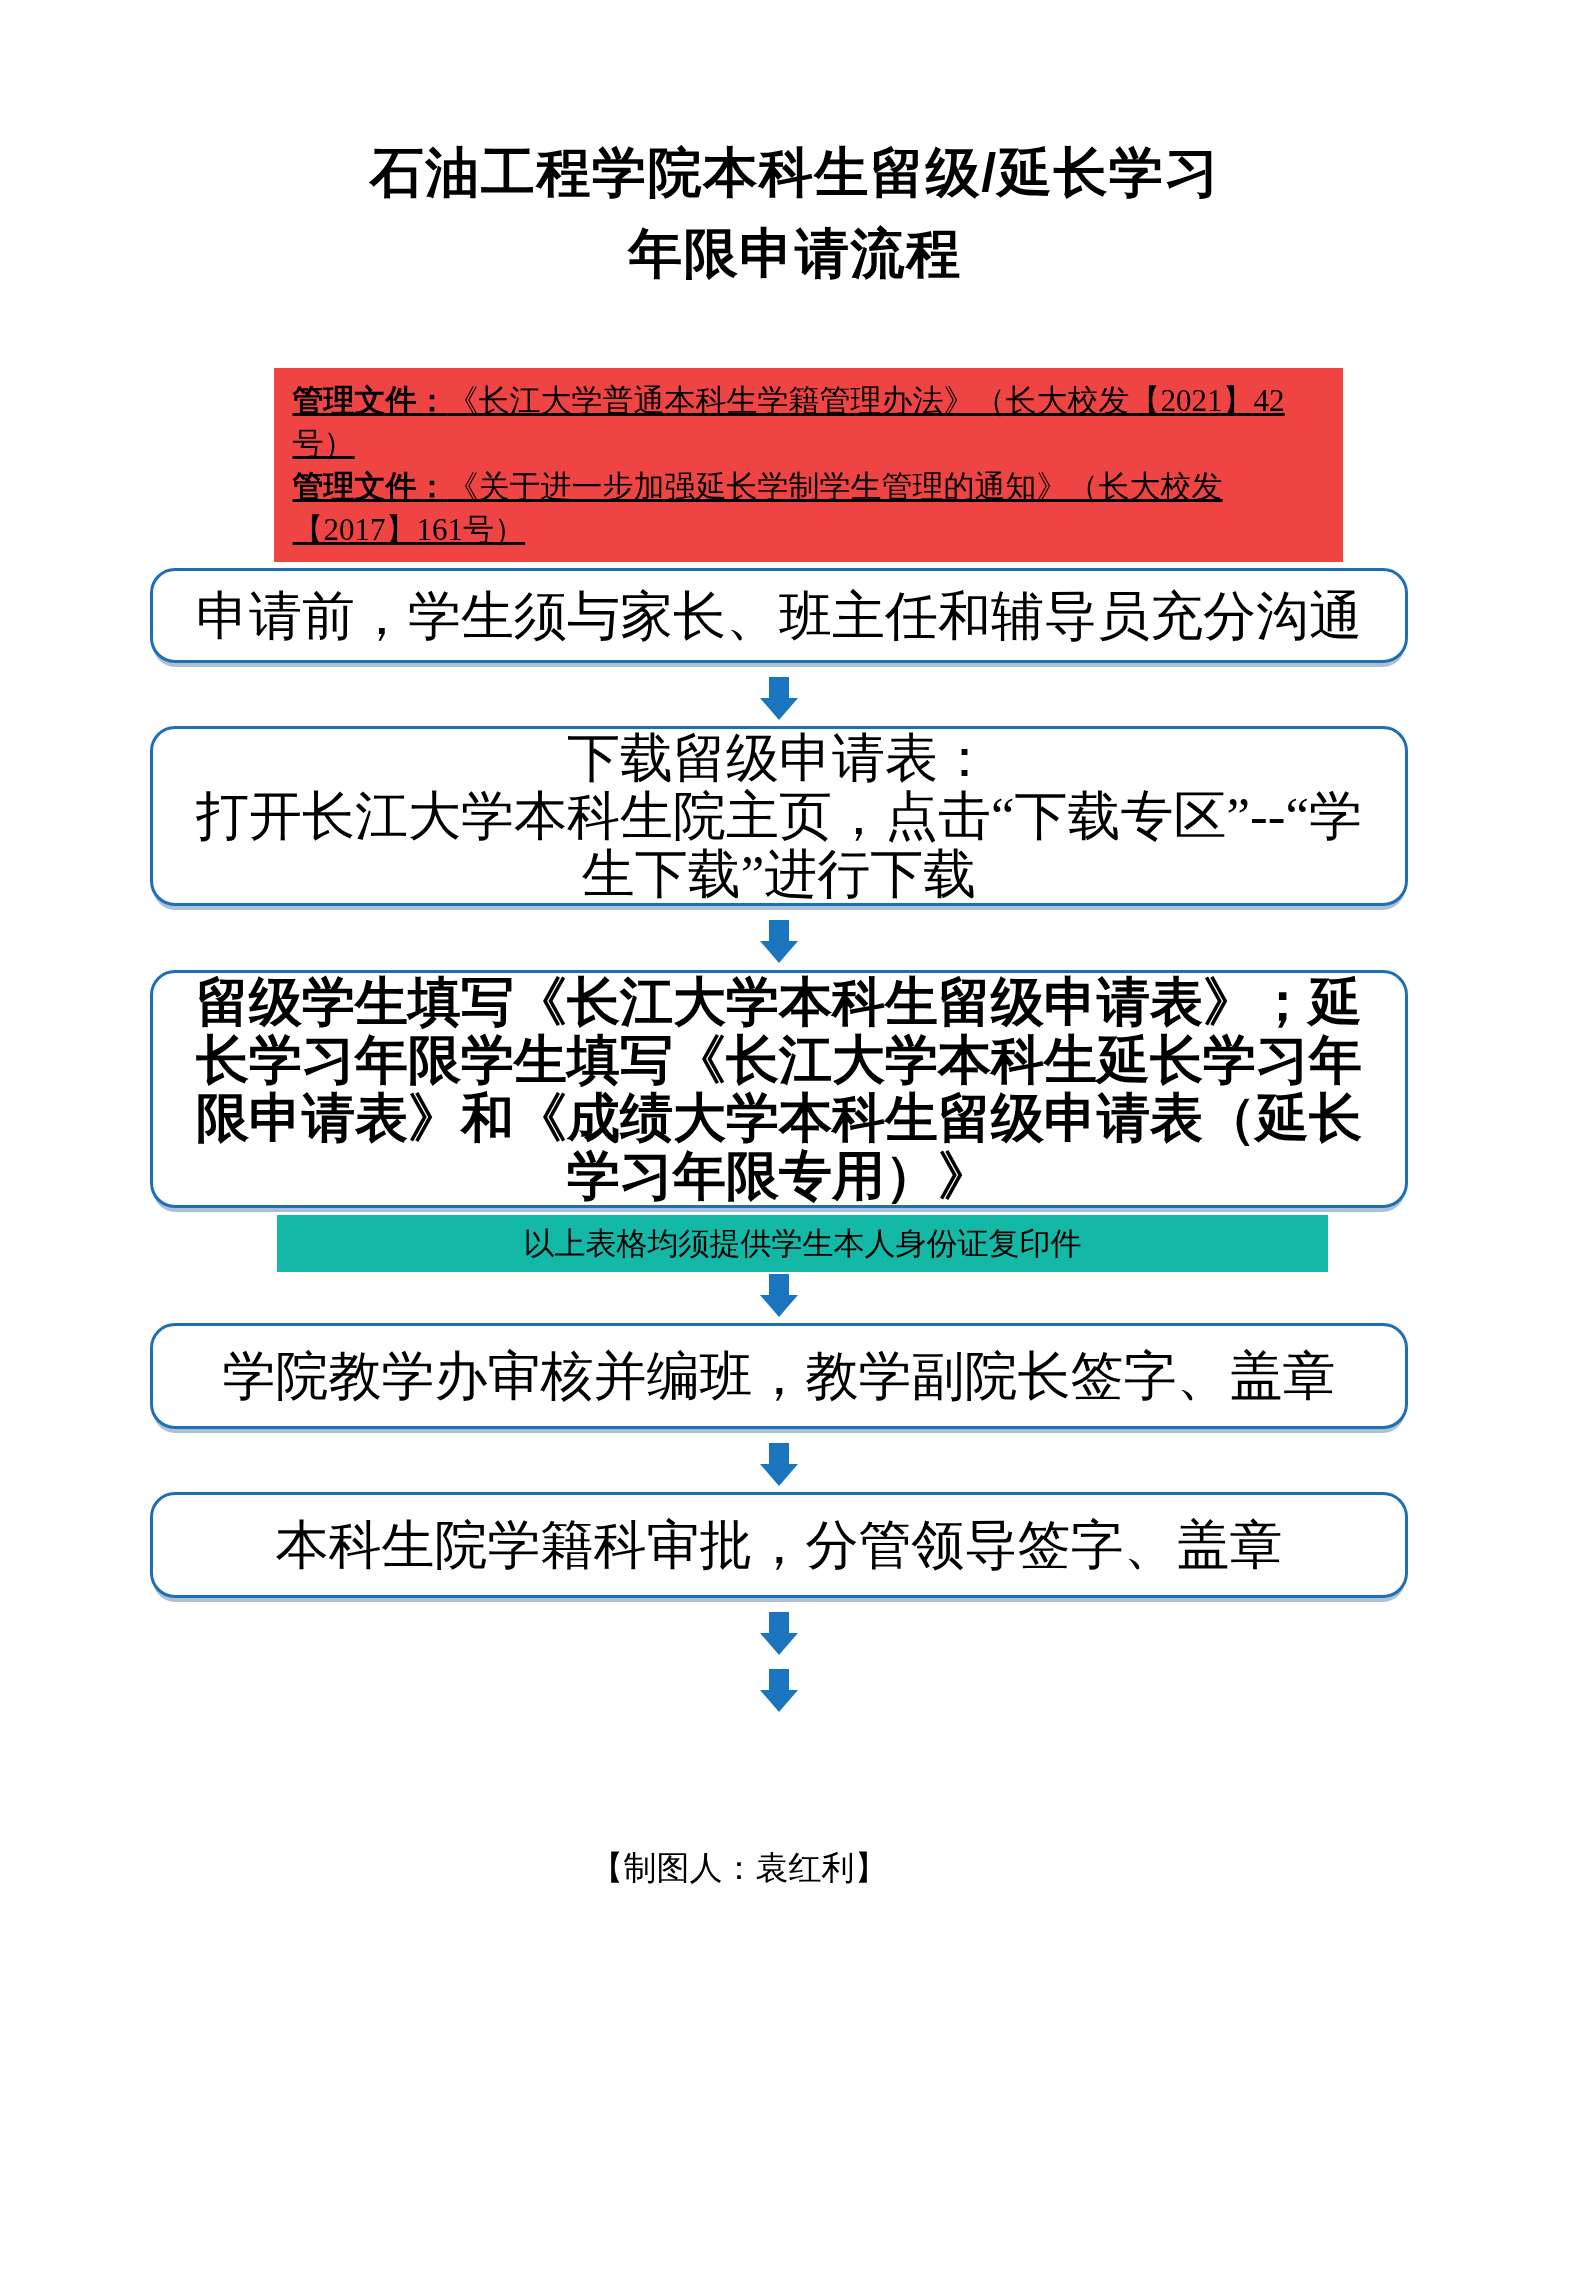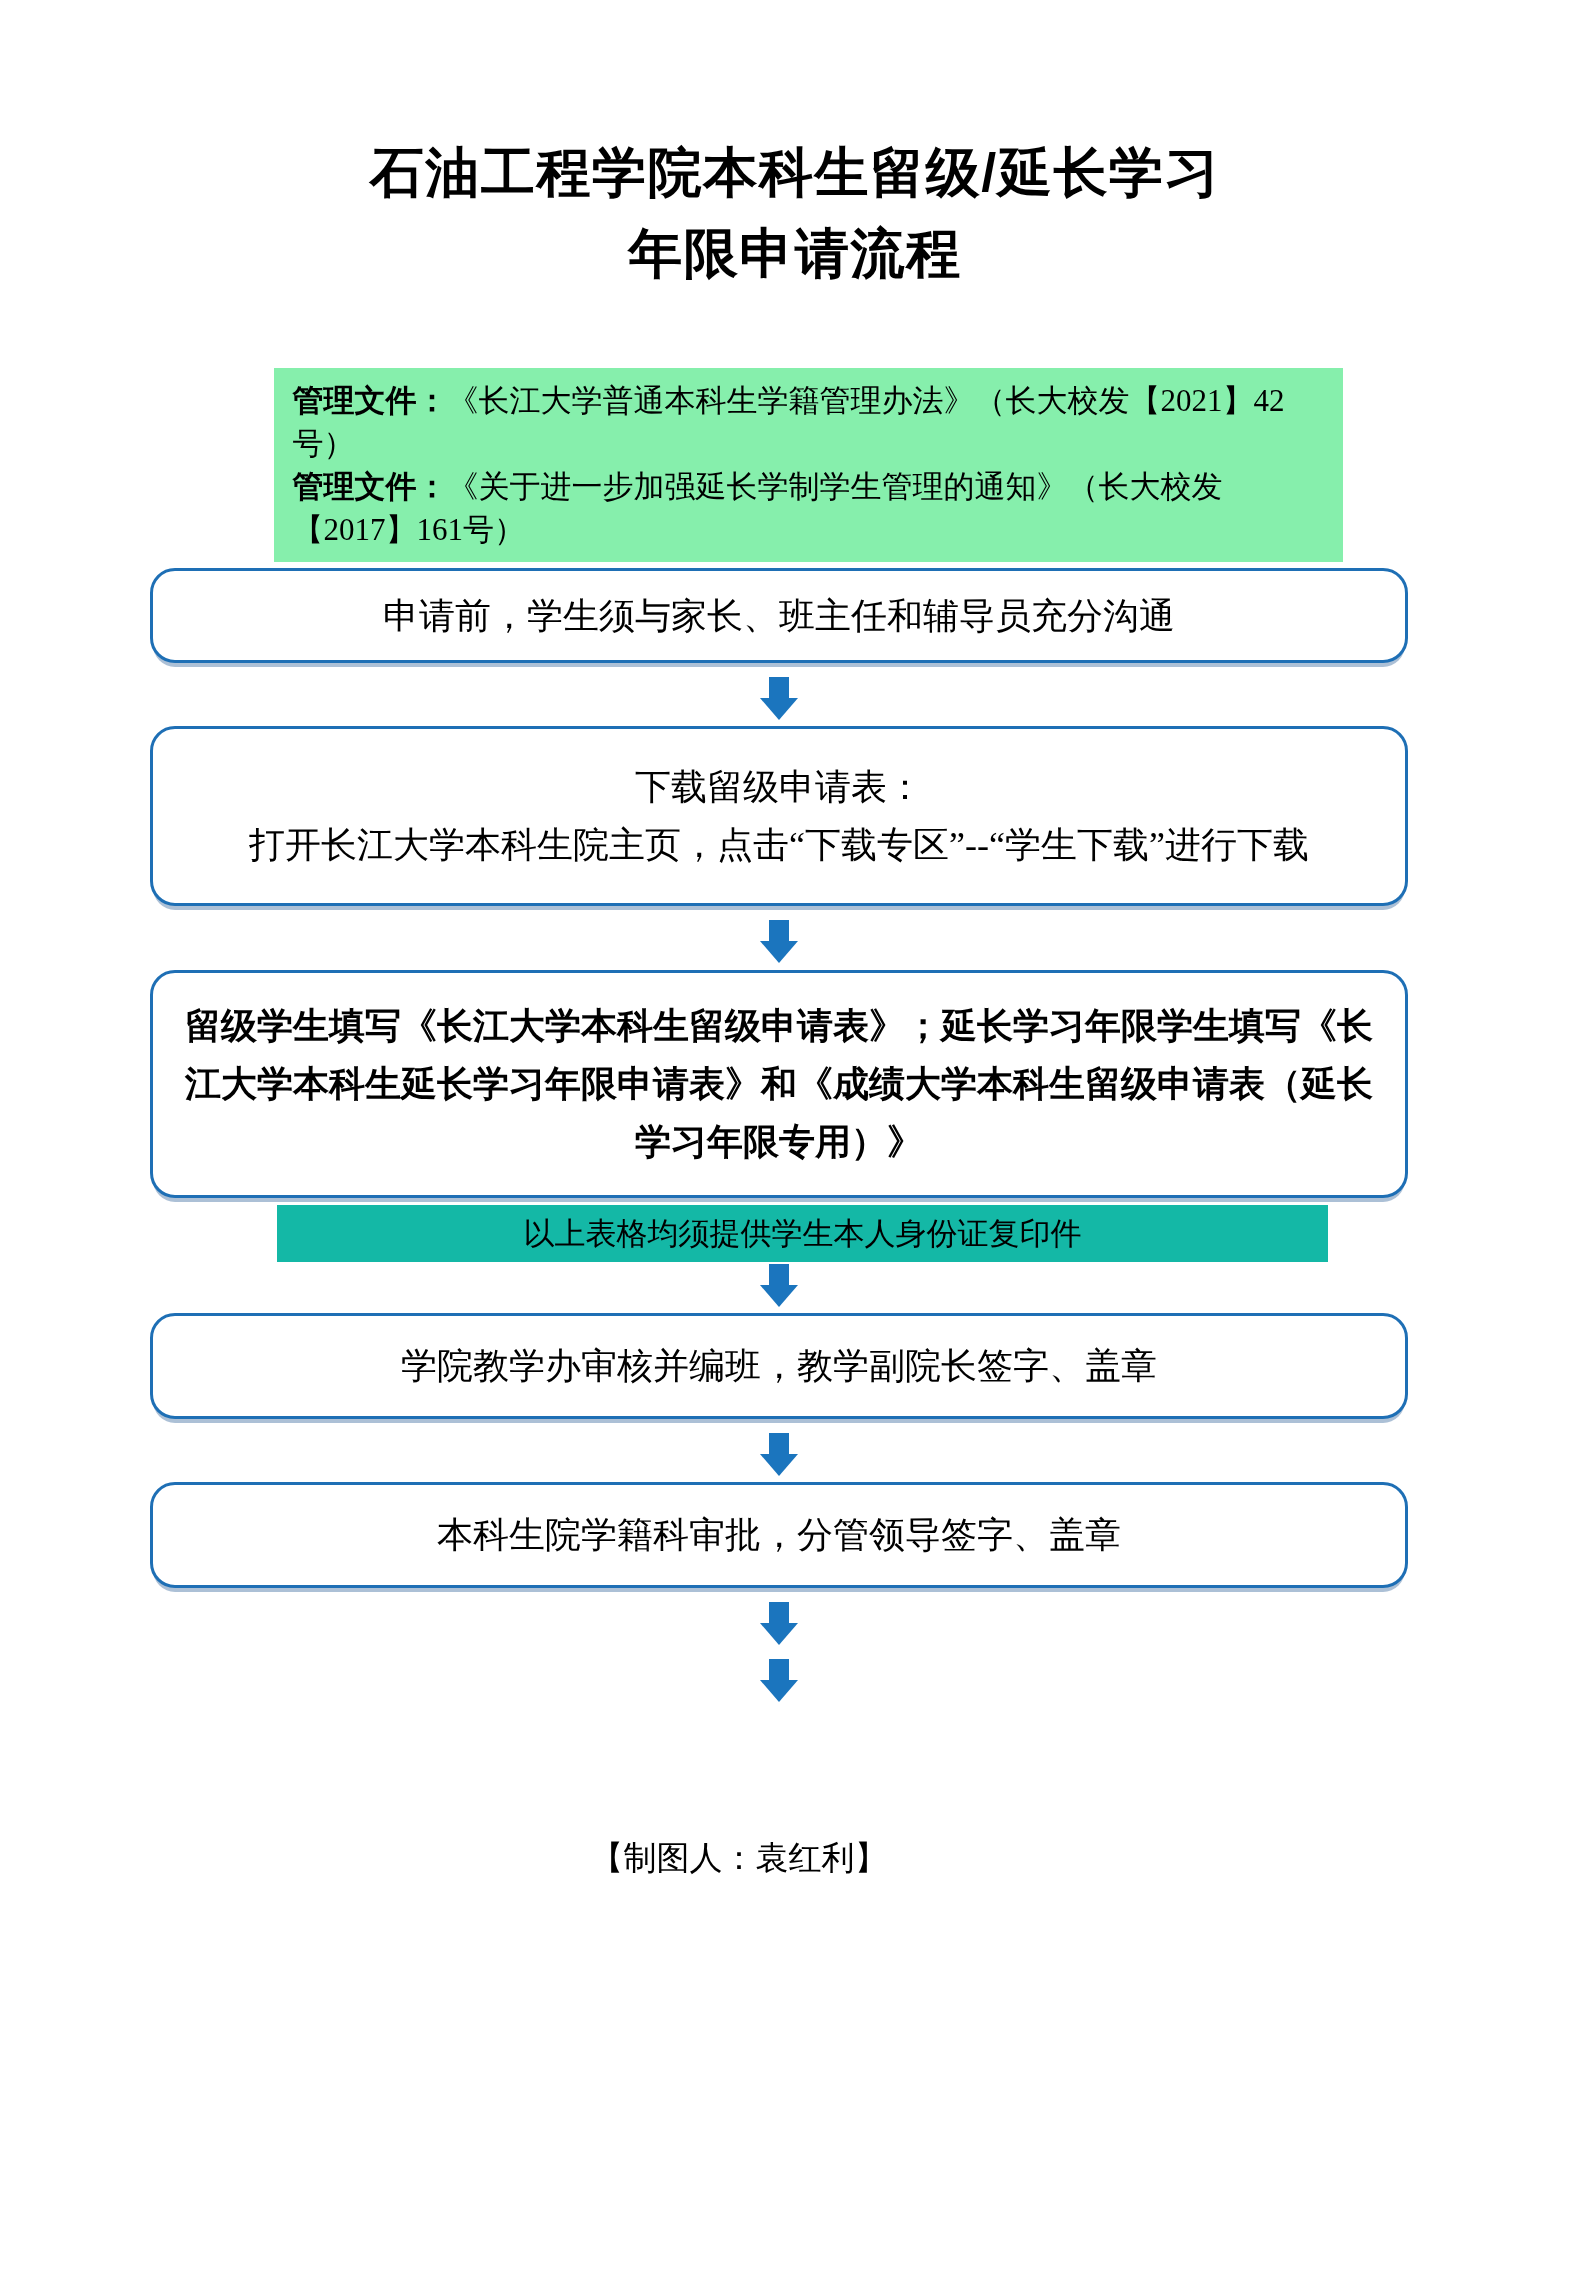--- a/index.html
+++ b/index.html
@@ -19,40 +19,41 @@
     font-size:54px;
     line-height:81px;
     letter-spacing:1.6px;
   }
   .title .tl { display:block; }
 
   
   .refs {
     width:1069px;
     margin:74px 0 0 274px;
-    background:#86efac;
+    background:#ef4444;
     padding:11px 18.6px;
     font-size:31px;
     line-height:43px;
     text-align:left;
+    text-decoration:underline;
   }
   .refs .label { font-weight:bold; }
 
   
   .flow { width:1258px; margin-left:150px; }
 
   .box {
     border:3.9px solid #1E6FB5;
     border-radius:25px;
     background:#fff;
     box-shadow:0 7px 0 -3.1px rgba(70,115,165,0.45);
     display:flex; flex-direction:column;
     align-items:center; justify-content:center;
     text-align:center;
-    font-size:36px;
+    font-size:53px;
     line-height:58px;
     padding:0 31px;
   }
   .box-1 { margin-top:6.2px; min-height:95px; }
   .box-2 { min-height:180px; }
   .box-3 { min-height:228px;font-weight:bold; }
   .box-4, .box-5, .box-6 { min-height:106px; }
   .box-7 { min-height:156px; }
 
   

